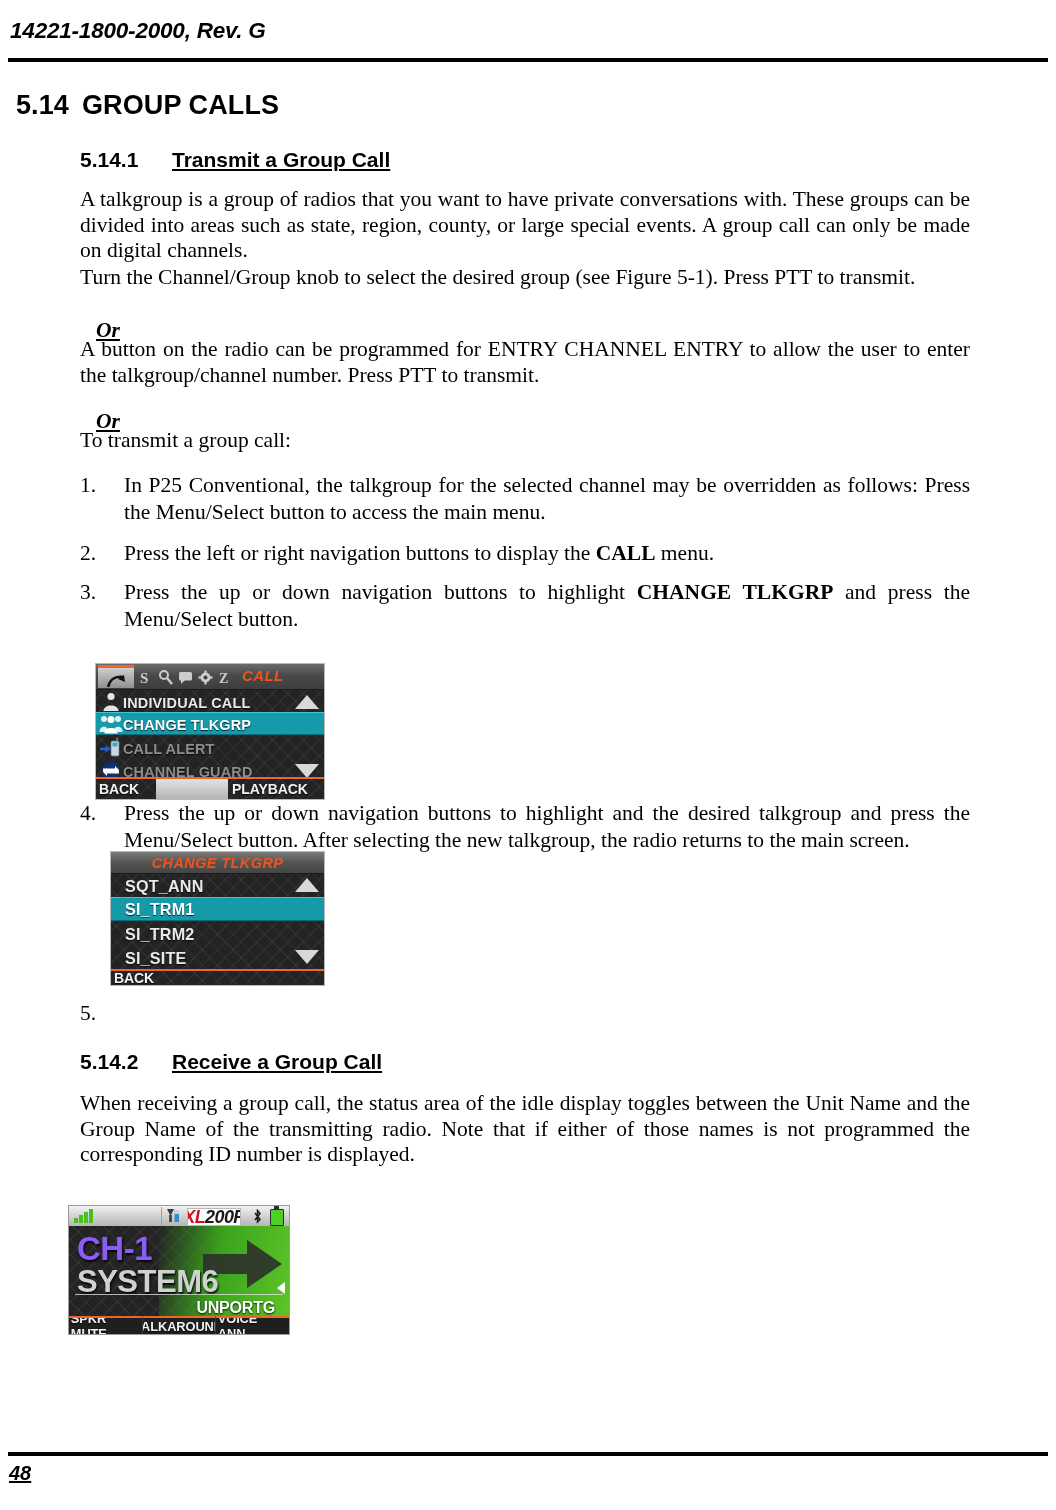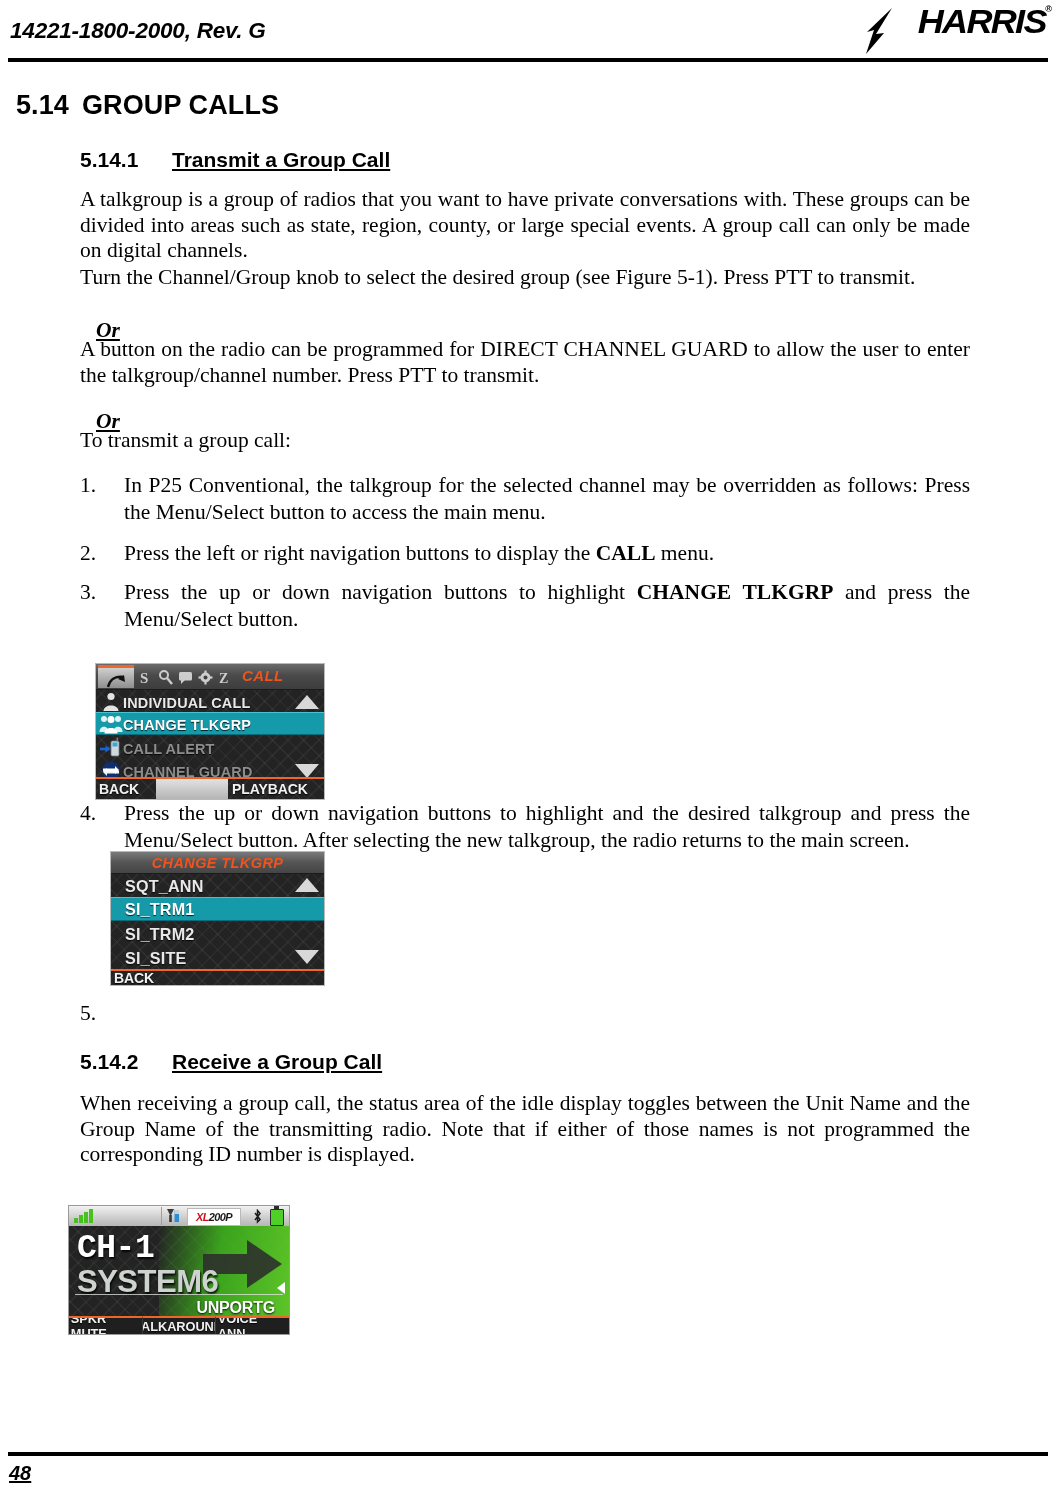--- a/index.html
+++ b/index.html
@@ -458,21 +458,21 @@
     border: 1px solid #b9b9b9;
     display: flex;
     align-items: center;
     justify-content: center;
     overflow: hidden;
   }
   .xl-badge span {
     font-family: "Liberation Sans", sans-serif;
     font-weight: bold;
     font-style: italic;
-    font-size: 11px;
+    font-size: 18px;
     letter-spacing: -0.6px;
     white-space: nowrap;
   }
   .xl-badge .xl { color: #cf1220; }
   .xl-badge .p200 { color: #1a1a1a; }
   .bt-icon {
     position: absolute;
     right: 26px; top: 3px;
     width: 11px; height: 15px;
   }
@@ -510,24 +510,24 @@
     position: absolute;
     right: 6px;
     top: 12px;
     width: 80px;
     height: 52px;
   }
   .ch-line {
     position: absolute;
     left: 8px;
     top: 4px;
-    font-family: Liberation Mono, monospace;
+    font-family: Liberation Sans, sans-serif;
     font-weight: bold;
     font-size: 33px;
-    color: #ffffff;
+    color: #8b5cf6;
     letter-spacing: -0.5px;
     text-shadow: 1px 2px 2px rgba(0,0,0,.85);
   }
   .sys-line {
     position: absolute;
     left: 8px;
     top: 38px;
     font-family: "Liberation Sans", sans-serif;
     font-weight: bold;
     font-size: 31px;
@@ -578,27 +578,20 @@
   .scr3 .sk .lbl { transform: scaleX(.95); display:block; }
   .scr3 .sk + .sk { border-left: 1px solid #3a3a3a; }
 </style>
 </head>
 <body>
 
 <div class="page">
 
   <div class="header">
     <div class="doc-number">14221-1800-2000, Rev. G</div>
-    <div class="logo-wrap">
-      <svg class="logo-bolt" viewBox="0 0 30 46">
-        <polygon points="26,0 10,26 18,25 0,46 8,22 1,24" fill="#000"></polygon>
-      </svg>
-      <div class="logo-text">HARRIS</div>
-      <div class="logo-tm">®</div>
-    </div>
   </div>
   <div class="header-rule"></div>
 
   <div class="content">
 
     <div class="h2" style="position:absolute; left:8px; top:16px;">
       <span class="num">5.14</span><span>GROUP CALLS</span>
     </div>
 
     <div class="h3" style="position:absolute; left:80px; top:74px;">
@@ -606,21 +599,21 @@
     </div>
 
     <p class="body" style="position:absolute; left:80px; top:113px; width:890px;">A talkgroup is a group of radios that you want to have private conversations with. These groups can be divided into areas such as state, region, county, or large special events. A group call can only be made on digital channels.</p>
 
     <p class="body" style="position:absolute; left:80px; top:191px; width:890px; text-align:left;">Turn the Channel/Group knob to select the desired group (see Figure 5-1). Press PTT to transmit.</p>
 
     <p class="orline" style="position:absolute; left:80px; top:228px;">
       <span>Or</span>
     </p>
 
-    <p class="body" style="position:absolute; left:80px; top:263px; width:890px;">A button on the radio can be programmed for DIRECT CHANNEL GUARD to allow the user to enter the talkgroup/channel number. Press PTT to transmit.</p>
+    <p class="body" style="position:absolute; left:80px; top:263px; width:890px;">A button on the radio can be programmed for ENTRY CHANNEL ENTRY to allow the user to enter the talkgroup/channel number. Press PTT to transmit.</p>
 
     <p class="orline" style="position:absolute; left:80px; top:319px;">
       <span>Or</span>
     </p>
 
     <p class="body" style="position:absolute; left:80px; top:354px; width:890px; text-align:left;">To transmit a group call:</p>
 
     <div class="list-item" style="position:absolute; left:124px; top:398px; width:846px;">
       <span class="marker">1.</span>
       <span class="txt">In P25 Conventional, the talkgroup for the selected channel may be overridden as follows: Press the Menu/Select button to access the main menu.</span>

